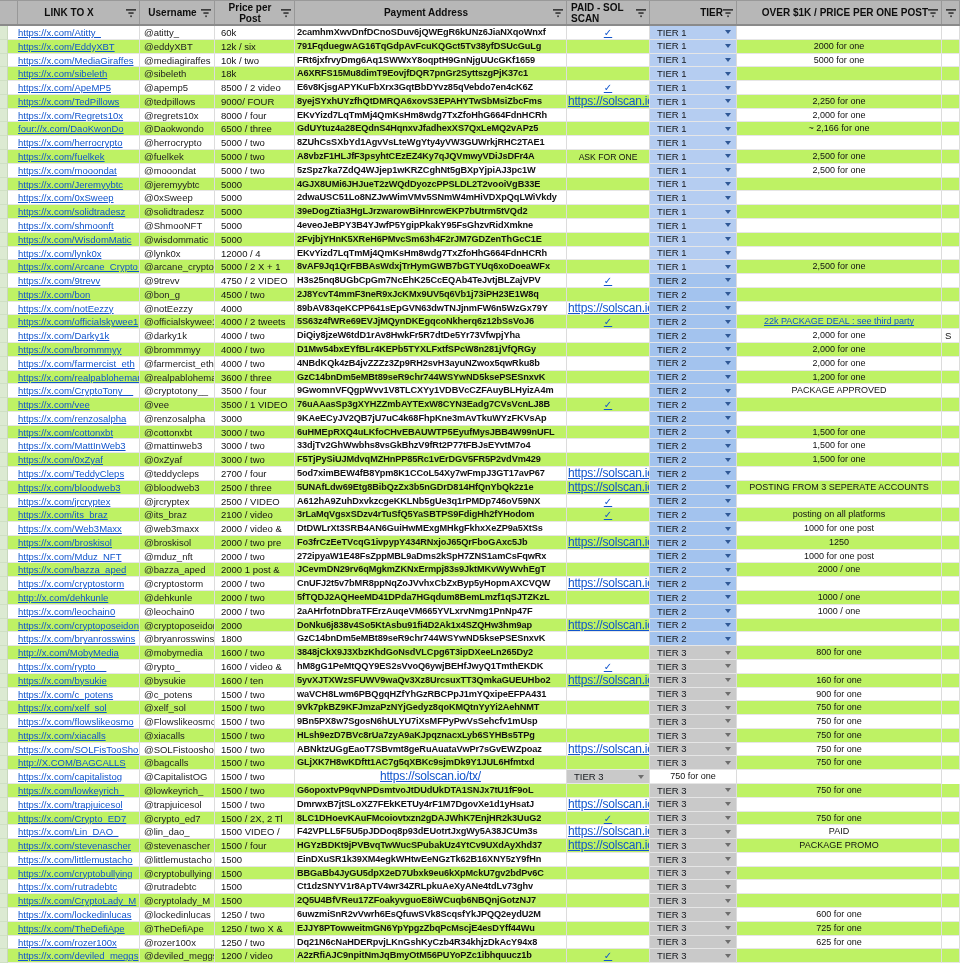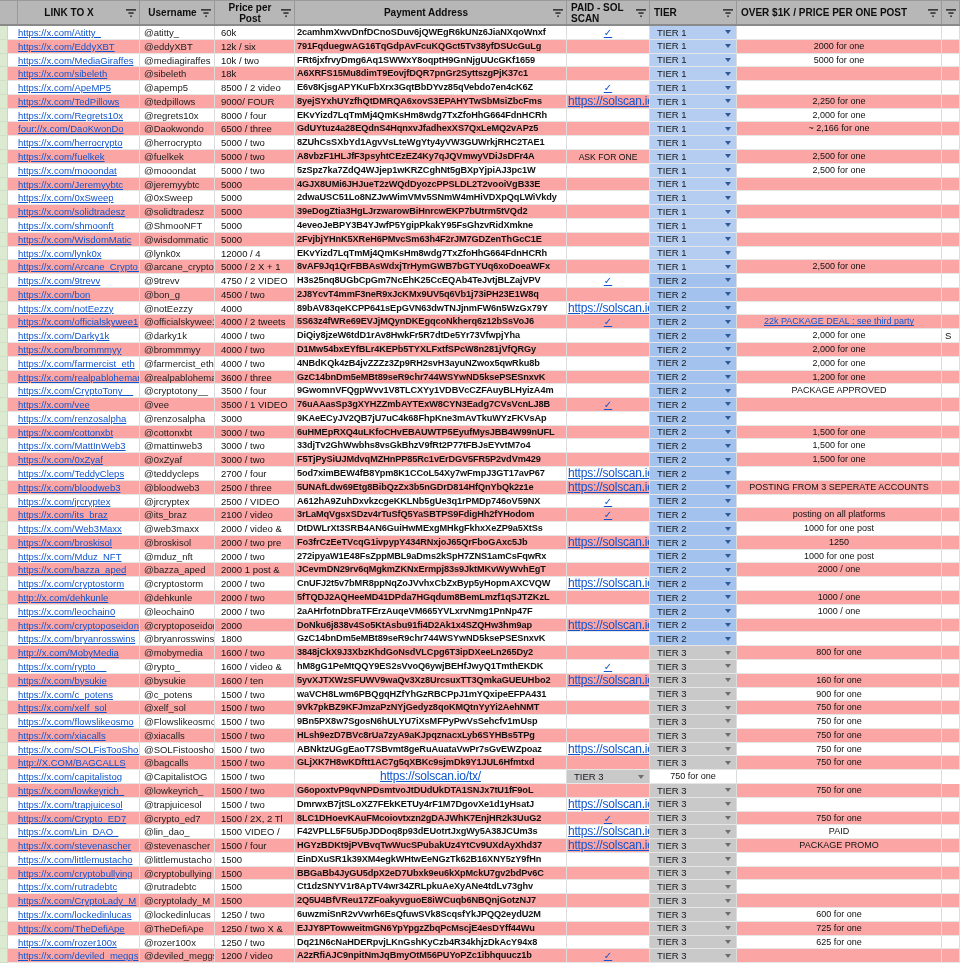--- a/index.html
+++ b/index.html
@@ -5,25 +5,25 @@
   html,body{margin:0;padding:0;background:#fff;}
   body{font-family:"Liberation Sans",sans-serif;width:960px;}
   .sheet{width:960px;}
   .row{display:grid;grid-template-columns:8px 132px 75px 80px 272px 83px 87px 205px 18px;width:960px;box-sizing:border-box;}
   
   .hdr{height:26px;background:#b7b7b7;border-top:1px solid #999;border-bottom:2px solid #8a8a8a;}
   .hcell{position:relative;display:flex;align-items:center;box-sizing:border-box;
          border-right:1px solid #989898;font-size:10px;font-weight:bold;color:#0d0d0d;
          line-height:11px;padding:0 13px 0 4px;white-space:normal;overflow:hidden;}
   .hcell.center{justify-content:center;text-align:center;}
-  .hcell.left{justify-content:flex-start;text-align:left;}
+  .hcell.left{justify-content:flex-end;text-align:left;}
   .ficon{position:absolute;right:2px;top:50%;transform:translateY(-50%);width:11px;height:10px;display:block;}
   
   .body-row{height:13.79px;background:#fff;}
-  .body-row.alt{background:#fca5a5;}
+  .body-row.alt{background:#bef264;}
   .cell{box-sizing:border-box;overflow:hidden;white-space:nowrap;font-size:9.5px;line-height:13.4px;
         border-right:1px solid #dcdcdc;border-bottom:1px solid #e6e6e6;color:#111;}
   .strip{background:#dcead2;border-right:1px solid #c8d8bd;border-bottom:1px solid #cfe0c4;}
   .hstrip{background:#b7b7b7;border-right:1px solid #989898;}
   .c-link{padding-left:10px;}
   .c-user{padding-left:4px;color:#222;}
   .c-price{padding-left:6px;}
   .c-addr{font-weight:bold;font-size:9.2px;letter-spacing:-0.1px;padding-left:2px;}
   .c-paid{text-align:center;padding:0 1px;}
   .c-tier{display:flex;align-items:center;justify-content:space-between;padding:0 5px 0 7px;}

